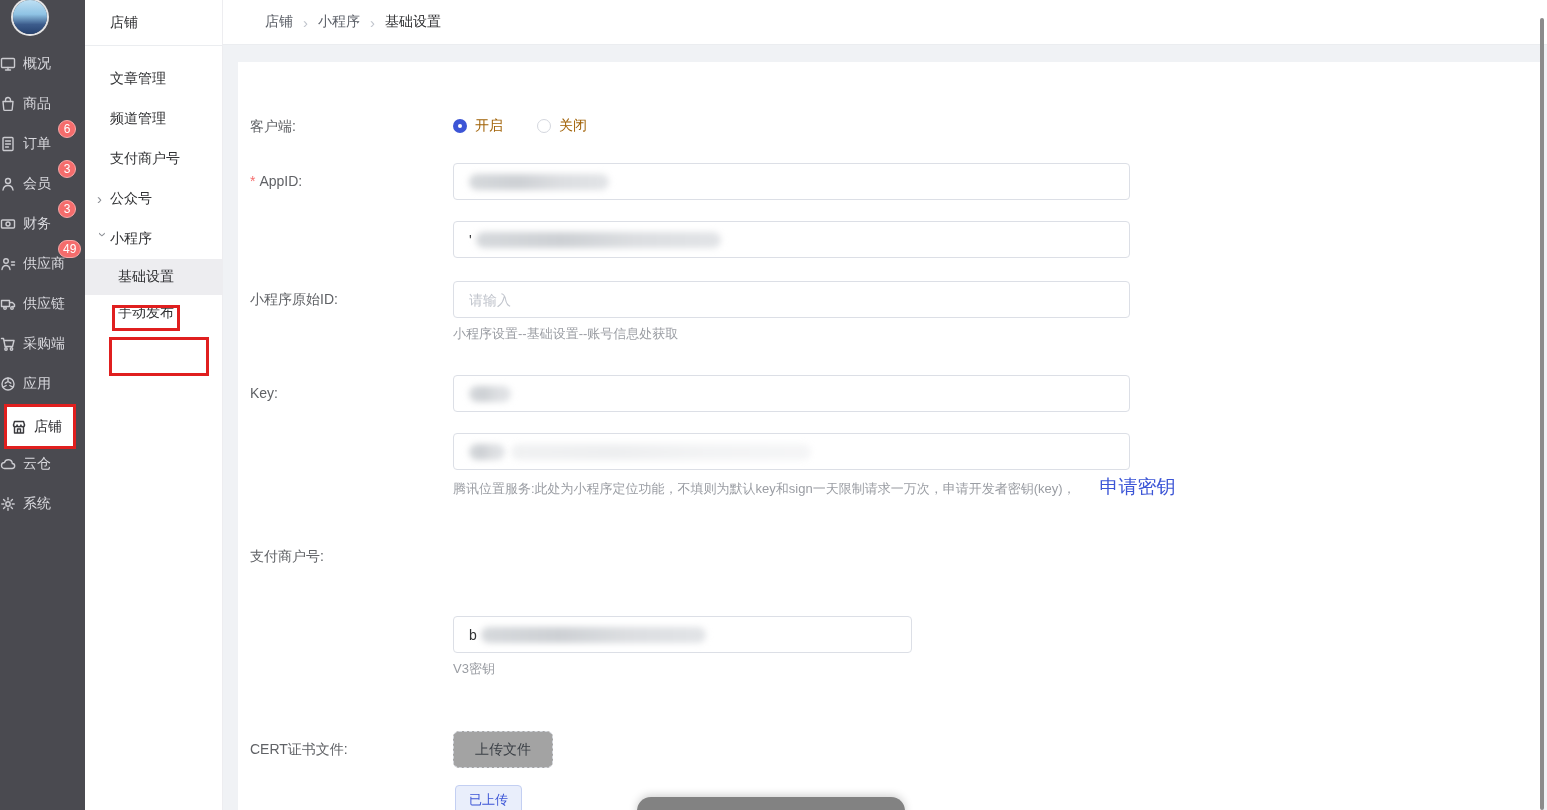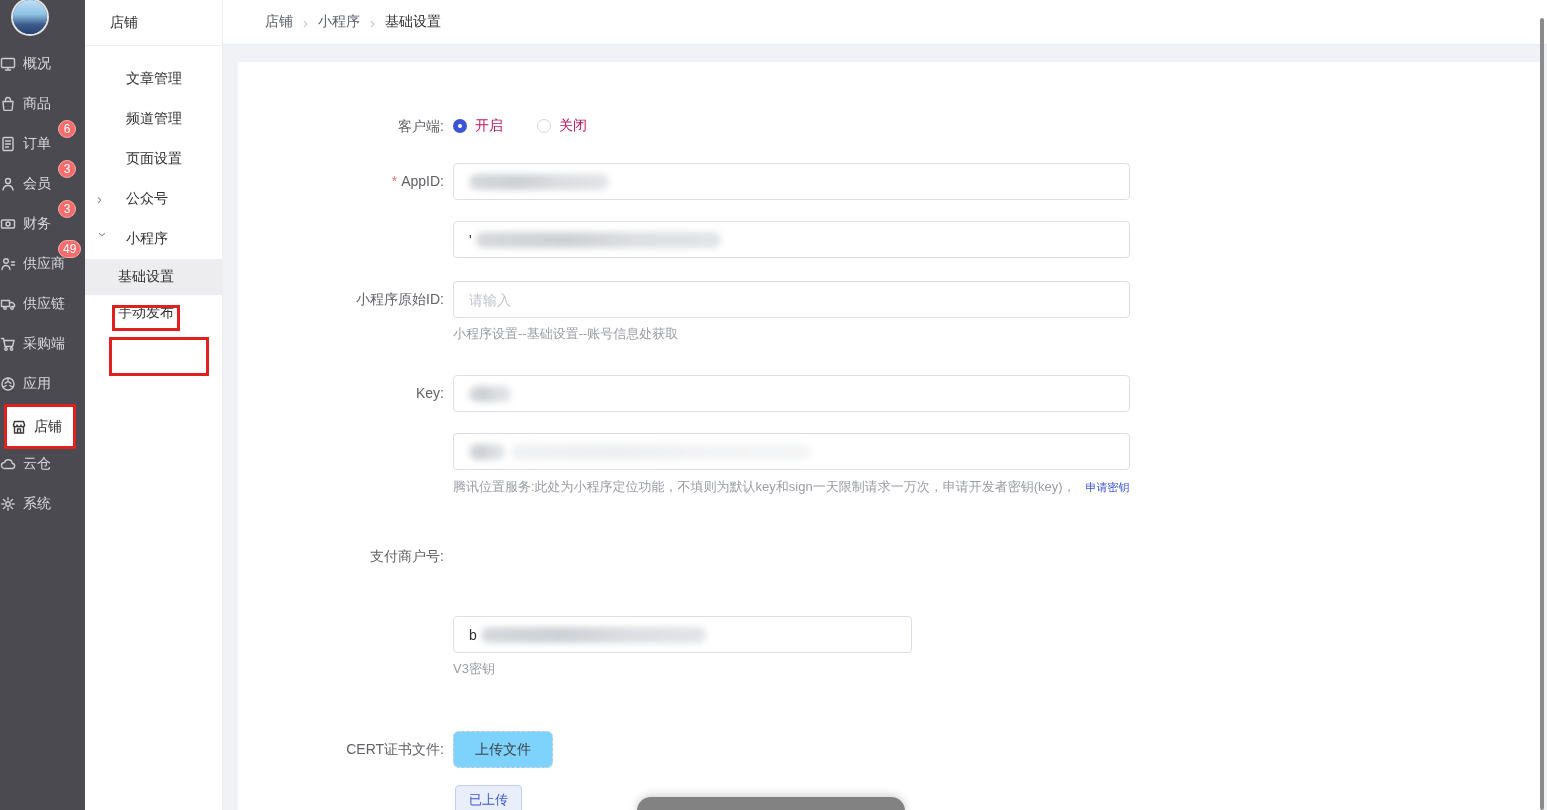--- a/index.html
+++ b/index.html
@@ -25,21 +25,21 @@
               border:3px solid #e01f1f;box-sizing:border-box;display:flex;align-items:center;
               gap:7px;padding-left:4px;color:#2e2e32;z-index:2}
   .rail-active-box svg{margin-left:0;opacity:.95}
 
   
   .submenu{position:absolute;left:85px;top:0;width:137px;height:810px;background:#fff;
            border-right:1px solid #ededf0;z-index:5}
   .submenu-title{height:45px;line-height:45px;padding-left:25px;font-size:14px;color:#303133;
                  border-bottom:1px solid #ebedf0}
   .sub-list{position:absolute;top:59px;left:0;right:0}
-  .sub-item{position:relative;height:40px;display:flex;align-items:center;padding-left:41px;
+  .sub-item{position:relative;height:40px;display:flex;align-items:center;padding-left:25px;
             font-size:14px;color:#303133;cursor:pointer;box-sizing:border-box}
   .sub-item .chev{position:absolute;left:12px;top:50%;margin-top:-9px;width:12px;height:18px;
             line-height:18px;color:#8a8d93;font-size:15px;display:inline-block}
   .chev.down{transform:rotate(90deg);margin-top:-10px}
   .sub-item.child{height:36px;padding-left:33px}
   .sub-item.active{background:#ededf0}
   .anno{position:absolute;border:3px solid #e01f1f;box-sizing:border-box;z-index:8;pointer-events:none}
   .anno-mini{left:27px;top:305px;width:68px;height:26px}
   .anno-basic{left:24px;top:337px;width:100px;height:39px}
 
@@ -47,47 +47,47 @@
   .main{position:absolute;left:222px;top:0;right:0;bottom:0;background:#f0f2f5}
   .topbar{position:absolute;left:0;top:0;right:0;height:45px;background:#fff;
           border-bottom:1px solid #ebedf0;display:flex;align-items:center;padding-left:43px;
           box-sizing:border-box}
   .bc-item{font-size:14px;color:#5a5e66}
   .bc-item.last{color:#303133}
   .bc-sep{color:#c0c4cc;font-size:15px;margin:0 10px}
 
   .card{position:absolute;left:16px;top:62px;right:4px;height:860px;background:#fff}
 
-  .flabel{position:absolute;left:4px;width:202px;text-align:right;font-size:14px;color:#606266;
+  .flabel{position:absolute;left:12px;width:202px;font-size:14px;color:#606266;
           line-height:37px;white-space:nowrap}
   .req{color:#f56c6c;margin-right:4px}
   .inp{position:absolute;left:215px;height:37px;border:1px solid #dcdfe6;border-radius:4px;
        background:#fff;box-sizing:border-box;display:flex;align-items:center;padding:0 15px;
        font-size:14px;color:#303133}
   .w-wide{width:677px}.w-narrow{width:459px}
   input.inp{display:block;line-height:35px}
   input.inp::placeholder{color:#c0c4cc}
   .vpre{margin-right:4px}
   .blur{height:16px;border-radius:8px;filter:blur(3px);
         background:linear-gradient(90deg,#d6d9dc,#cdd0d4 35%,#dcdee1 65%,#e2e4e7)}
   .blur.faint{opacity:.35;margin-left:6px}
   .help{position:absolute;left:215px;font-size:13px;color:#9a9da3;line-height:18px;white-space:nowrap}
-  .link{color:#3c55d6;text-decoration:none;margin-left:10px;font-size:11px;cursor:pointer}
+  .link{color:#3c55d6;text-decoration:none;margin-left:24px;font-size:19px;cursor:pointer}
 
   .radio-row{position:absolute;left:215px;top:53px;height:22px;display:flex;align-items:center}
   .radio{width:14px;height:14px;border-radius:50%;box-sizing:border-box;position:relative;
          margin-right:8px;cursor:pointer}
   .radio.on{background:#3c55d6}
   .radio.on::after{content:"";position:absolute;left:5px;top:5px;width:4px;height:4px;
          border-radius:50%;background:#fff}
   .radio.off{background:#fff;border:1px solid #d4d7de}
-  .radio-label{font-size:14px;color:#be185d;margin-right:34px;cursor:pointer}
+  .radio-label{font-size:14px;color:#a16207;margin-right:34px;cursor:pointer}
 
   .upload-btn{position:absolute;left:215px;width:100px;height:37px;border:1px dashed #d5d8de;
-         border-radius:6px;background:#7dd3fc;font-size:14px;color:#3a3f45;display:flex;
+         border-radius:6px;background:#a3a3a3;font-size:14px;color:#3a3f45;display:flex;
          align-items:center;justify-content:center;box-sizing:border-box;cursor:pointer}
   .status-tag{position:absolute;left:217px;padding:5px 13px;background:#e9eefb;
          border:1px solid #c3cff2;border-radius:4px;color:#3c55d6;font-size:13px}
   .toast{position:absolute;left:399px;top:735px;width:268px;height:40px;background:#828282;
          border-radius:14px 14px 0 0;box-shadow:0 -2px 8px rgba(0,0,0,.18)}
 
   .scrollbar{position:absolute;right:3px;top:18px;width:4px;height:792px;background:#8b8b8b;
          border-radius:2px;z-index:9}
 </style>
 </head>
@@ -208,21 +208,21 @@
 <aside class="submenu">
   <div class="submenu-title">店铺</div>
   <nav class="sub-list">
     <div class="sub-item">
         <span>文章管理</span>
       </div>
     <div class="sub-item">
         <span>频道管理</span>
       </div>
     <div class="sub-item">
-        <span>页面设置</span>
+        <span>支付商户号</span>
       </div>
     <div class="sub-item">
       <span class="chev">›</span>
       <span>公众号</span>
     </div>
     <div class="sub-item">
       <span class="chev down">›</span>
       <span>小程序</span>
     </div>
     <div class="sub-item child active">

